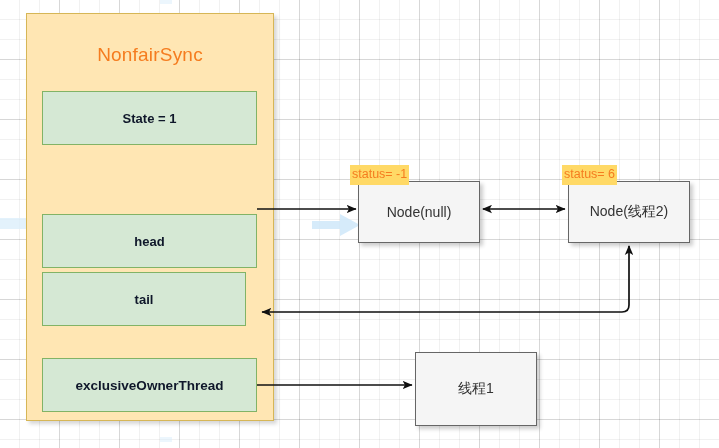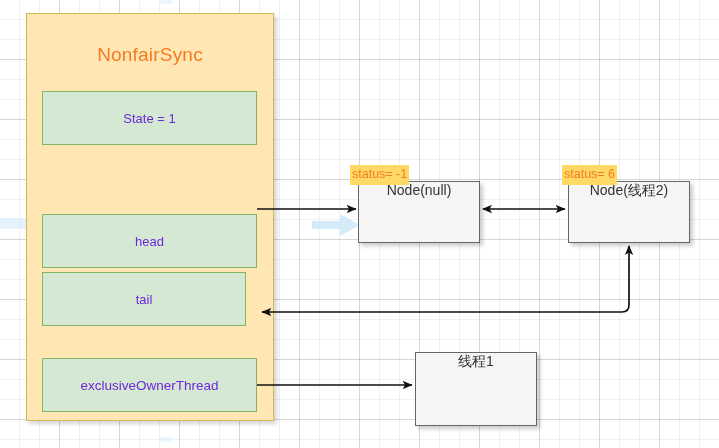--- a/index.html
+++ b/index.html
@@ -66,39 +66,39 @@
 
   
   .field {
     position: absolute;
     background: #d5e8d4;
     border: 1px solid #82b366;
     box-sizing: border-box;
     display: flex;
     align-items: center;
     justify-content: center;
-    color: #6d28d9;
+    color: #0f172a;
     font-size: 13px;
-    font-weight: normal;
+    font-weight: bold;
     white-space: nowrap;
   }
   .field.f-state { left: 42px; top:  91px; width: 215px; height: 54px; }
   .field.f-head  { left: 42px; top: 182px; width: 215px; height: 54px; margin-top: 32px; }
   .field.f-tail  { left: 42px; top: 272px; width: 204px; height: 54px; }
   .field.f-own   { left: 42px; top: 358px; width: 215px; height: 54px; font-size: 13.5px; }
 
   
   .node {
     position: absolute;
     background: #f5f5f5;
     border: 1px solid #666666;
     box-shadow: 3px 3px 4px rgba(0,0,0,.20);
     box-sizing: border-box;
     display: flex;
-    align-items: flex-start;
+    align-items: center;
     justify-content: center;
     color: #333333;
     font-size: 14px;
     white-space: nowrap;
   }
   .node.n-null   { left: 358px; top: 181px; width: 122px; height: 62px; }
   .node.n-thread2{ left: 568px; top: 181px; width: 122px; height: 62px; }
   .node.n-thread1{ left: 415px; top: 352px; width: 122px; height: 74px; }
 
   

